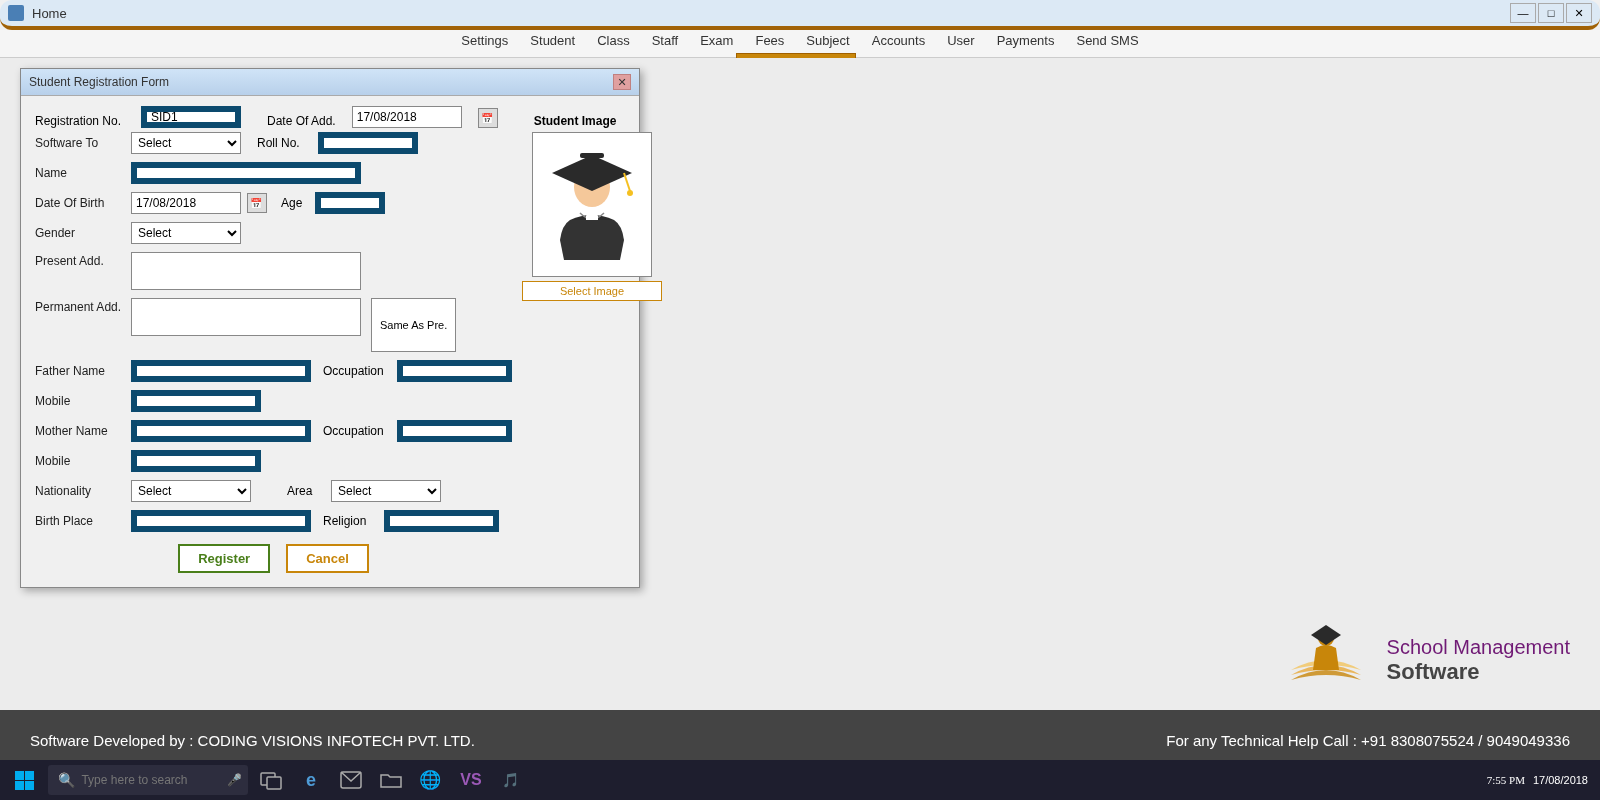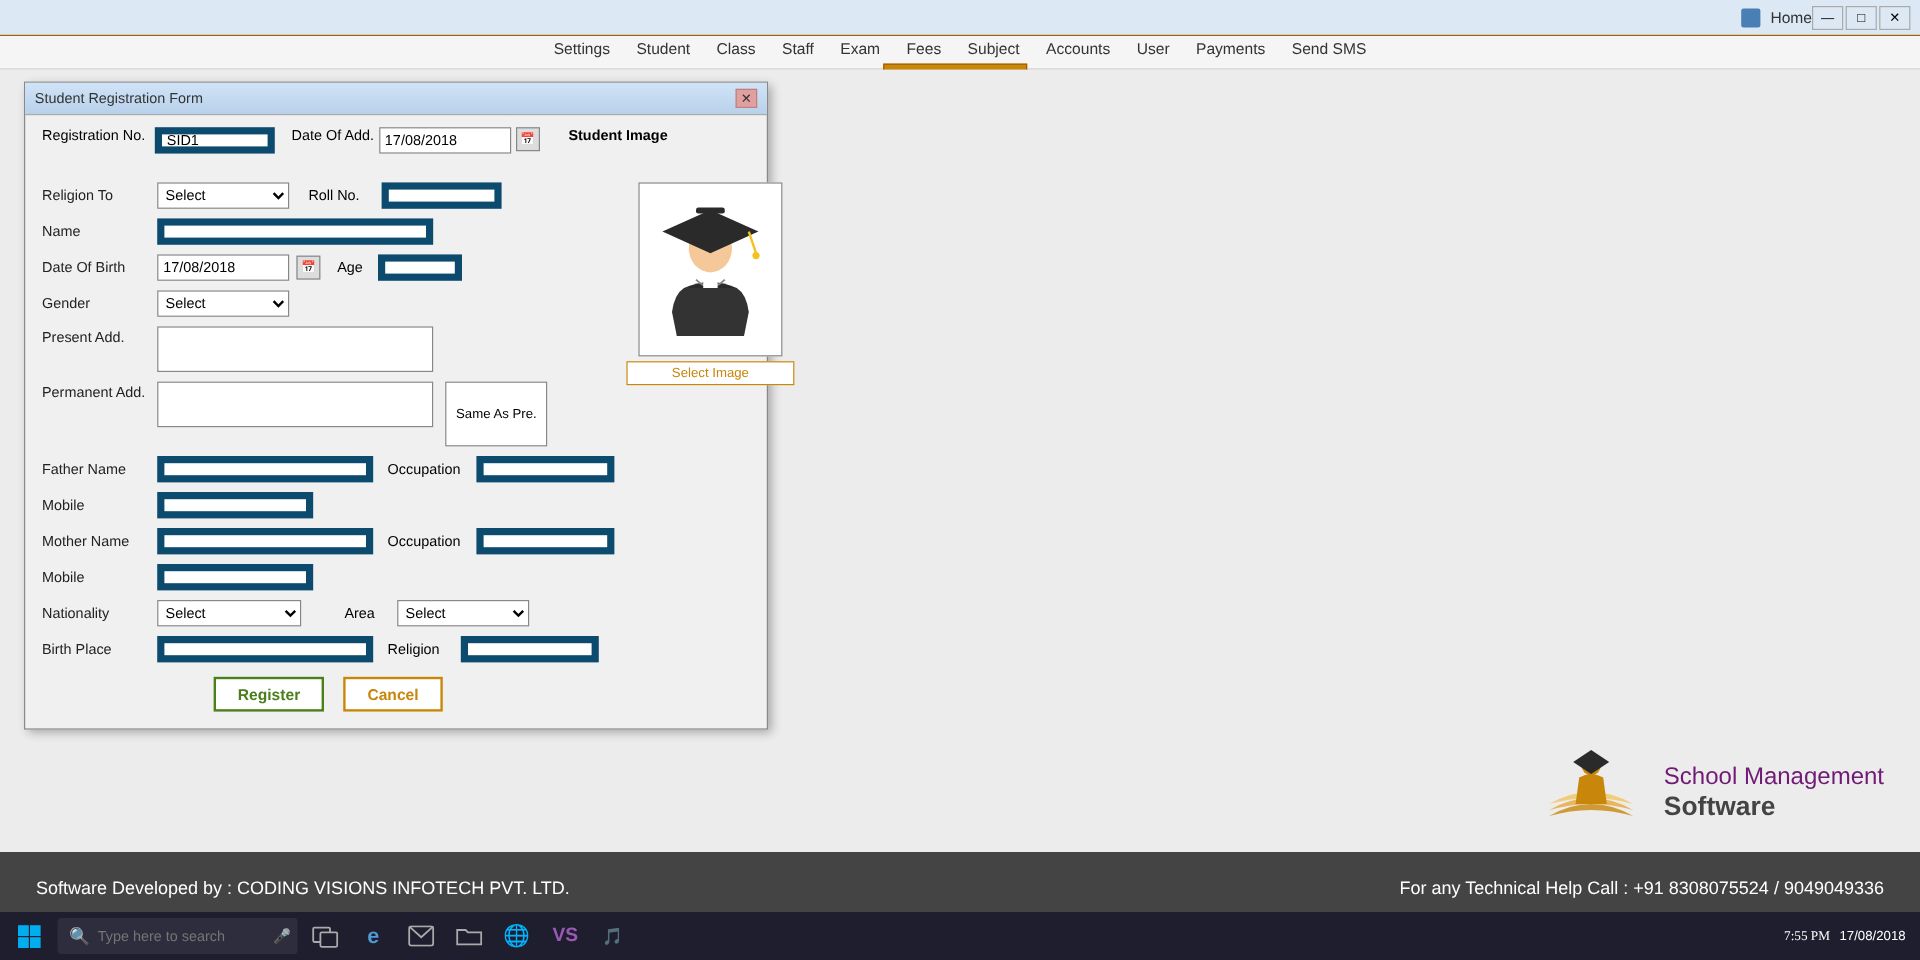--- a/index.html
+++ b/index.html
@@ -1,19 +1,19 @@
 <!DOCTYPE html>
 <html><head>
   <meta charset="utf-8">
   <style>
     * { margin: 0; padding: 0; box-sizing: border-box; }
     body { width: 1600px; height: 800px; font-family: 'Segoe UI', Tahoma, sans-serif; font-size: 12px; background: #f0f0f0; overflow: hidden; }
 
     
-    .title-bar { display: flex; align-items: center; background: #dce9f5; height: 30px; padding: 0 8px; border-bottom: 1px solid #a16207; justify-content: flex-end; }
+    .title-bar { display: flex; align-items: center; background: #dce9f5; height: 30px; padding: 0 8px; border-bottom: 4px solid #a16207; justify-content: space-between; border-radius: 12px; }
     .title-bar-left { display: flex; align-items: center; gap: 8px; }
     .title-bar-icon { width: 16px; height: 16px; background: #4a7fb5; border-radius: 2px; }
     .title-bar-title { font-size: 13px; color: #333; }
     .title-bar-controls { display: flex; gap: 2px; }
     .title-btn { width: 26px; height: 20px; border: 1px solid #aaa; background: #dce9f5; cursor: pointer; font-size: 11px; display: flex; align-items: center; justify-content: center; }
 
     
     .menu-bar { display: flex; align-items: center; background: #f5f5f5; height: 28px; padding: 0 4px; border-bottom: 1px solid #ccc; gap: 2px; justify-content: space-between; flex-direction: column; }
     .menu-bar-left { display: flex; gap: 2px; }
     .menu-item { padding: 3px 10px; cursor: pointer; font-size: 13px; color: #333; }
@@ -109,34 +109,34 @@
 
 <div class="main-area">
 
   <div class="dialog">
     <div class="dialog-title">
       <span>Student Registration Form</span>
       <div class="dialog-close">✕</div>
     </div>
     <div class="dialog-body">
 
-      <div style="display:flex; align-items:flex-start; margin-bottom:24px; gap:4px;">
+      <div style="display:flex; align-items:flex-end; margin-bottom:4px; gap:16px;">
         <span style="font-size:12px; min-width:90px;">Registration No.</span>
         <input class="form-input" style="width: 100px;" type="text" value="SID1">
         <span style="font-size:12px; margin-left:10px;">Date Of Add.</span>
         <input class="form-input date-input" type="text" value="17/08/2018" style="">
         <span class="date-icon">📅</span>
         <span style="font-size:12px; margin-left:20px; font-weight:bold;">Student Image</span>
       </div>
 
       <div class="form-main">
         <div class="form-left">
 
           <div class="form-row">
-            <span class="form-label">Religion To</span>
+            <span class="form-label">Software To</span>
             <select class="form-select" style="width:110px;">
               <option>Select</option>
             </select>
             <span style="font-size:12px; margin-left:10px; min-width:55px;">Roll No.</span>
             <input class="form-input" style="width: 100px;" type="text">
           </div>
 
           <div class="form-row">
             <span class="form-label">Name</span>
             <input class="form-input" style="width: 230px;" type="text">

